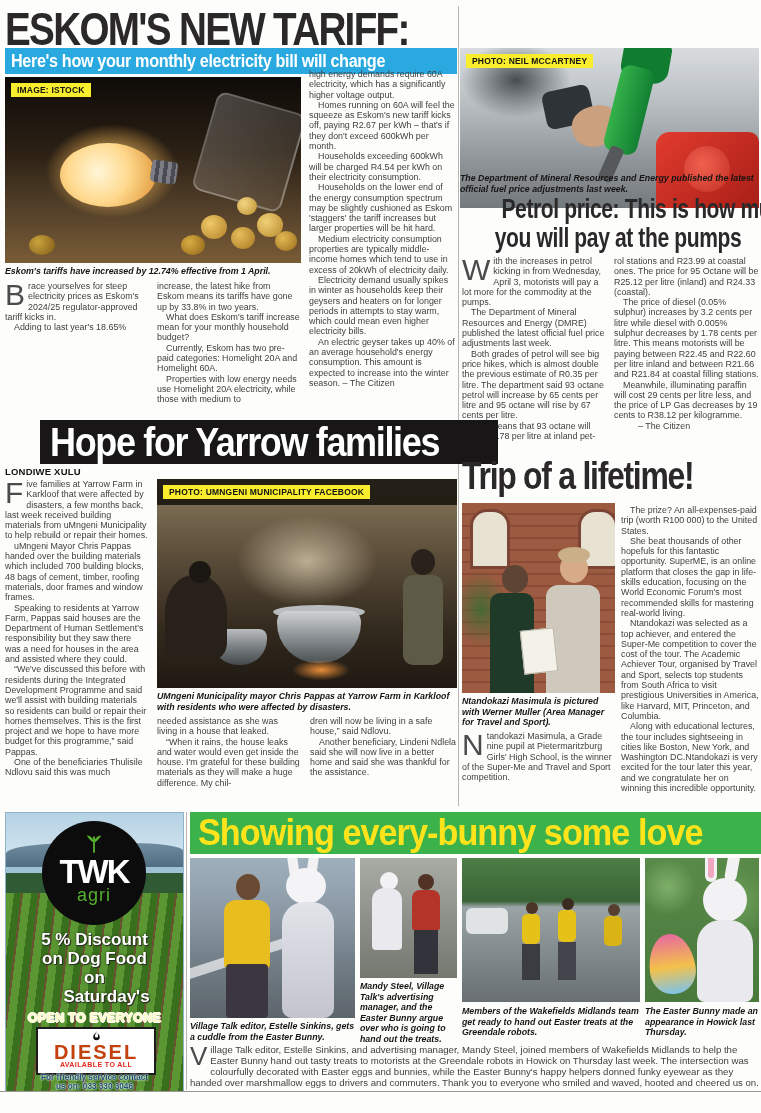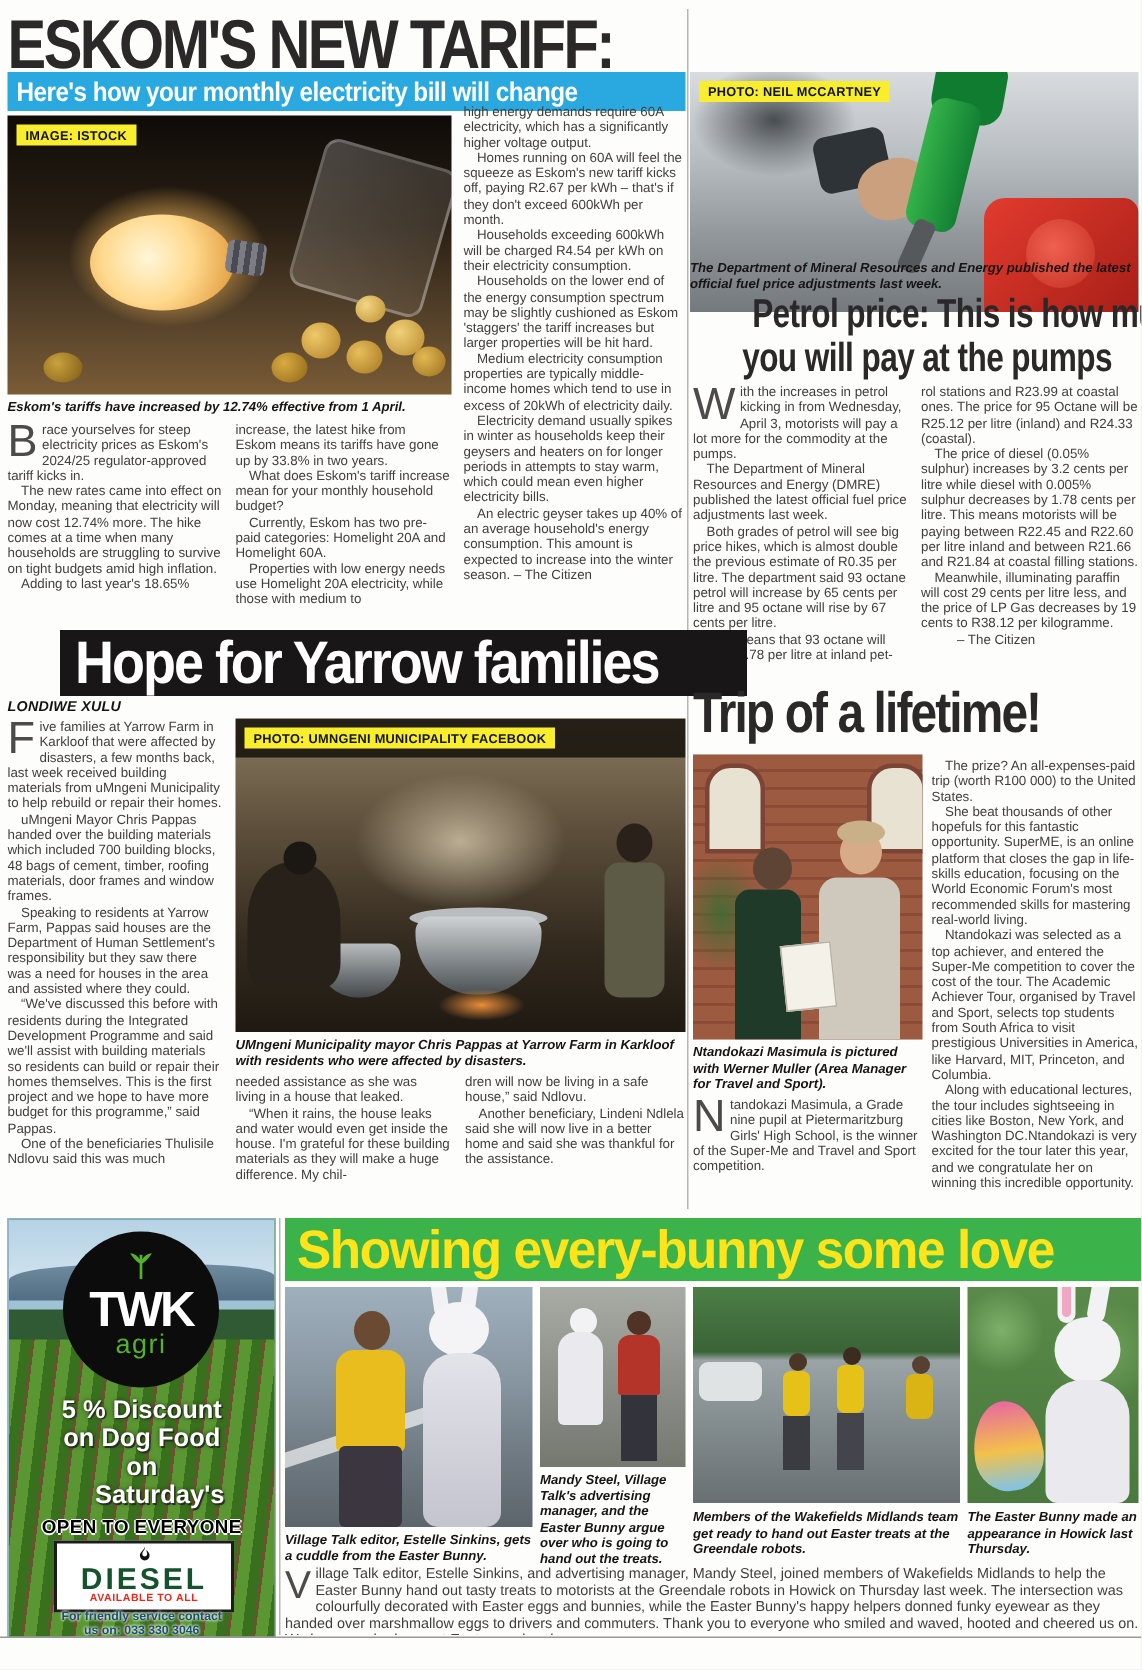--- a/index.html
+++ b/index.html
@@ -18,38 +18,38 @@
   .greenbar span{color:#ffe41c;font-weight:bold;font-size:36px;letter-spacing:-1px;transform:scaleX(.95);}
   .h-pet{font-size:27px;font-weight:bold;color:#2b2829;line-height:29px;text-align:center;}
   .h-pet .condc{transform:scaleX(.78);letter-spacing:-.5px;}
   .h-trip{font-size:38px;font-weight:bold;color:#2b2829;letter-spacing:-1.5px;transform:scaleX(.84);}
   
   .col{font-size:8.9px;line-height:10.3px;color:#413e3e;overflow:hidden;}
   .col p{margin:0;}
   .col p.pi{text-indent:9px;}
   .dc{float:left;font-size:30px;line-height:25px;padding:1px 3px 0 0;color:#4c4a4a;font-weight:400;}
   .cap{font-size:8.8px;line-height:10.6px;font-weight:bold;font-style:italic;color:#161414;}
-  .byline{font-size:9.5px;font-weight:bold;color:#141313;letter-spacing:.2px;font-style:italic;}
+  .byline{font-size:9.5px;font-weight:bold;color:#141313;letter-spacing:.2px;}
   .tag{position:absolute;background:#f8ee2e;color:#131212;font-weight:bold;font-size:8.5px;
        padding:2px 6px;letter-spacing:.2px;z-index:3;}
   
   .ph{position:absolute;overflow:hidden;}
   .b{position:absolute;border-radius:50%;}
   .r{position:absolute;}
   .vline{position:absolute;width:1px;background:#b9b6b2;}
   .hline{position:absolute;height:1px;background:#9a9794;}
   .footer{font-size:11px;font-weight:bold;color:#232121;}
   
   .ad{position:absolute;border:1px solid #8fb4c9;overflow:hidden;background:#5a8f3a;}
   .ad-promo{position:absolute;width:100%;text-align:center;color:#fff;font-weight:bold;font-size:17px;
             line-height:18px;text-shadow:0 0 3px #20320f,1px 1px 0 #2e2e2e;}
-  .ad-open{position:absolute;width:100%;text-align:center;color:#000000;font-weight:bold;font-size:12.5px;
+  .ad-open{position:absolute;width:100%;text-align:center;color:#fef9c3;font-weight:bold;font-size:12.5px;
            text-shadow:-1px 0 0 #fff,1px 0 0 #fff,0 -1px 0 #fff,0 1px 0 #fff;letter-spacing:.3px;}
   .diesel-box{position:absolute;background:#fff;border:2px solid #1c1c1c;text-align:center;}
-  .diesel-word{font-size:20px;font-weight:bold;letter-spacing:2px;color:#14532d;line-height:18px;}
+  .diesel-word{font-size:20px;font-weight:bold;letter-spacing:2px;color:#c2410c;line-height:18px;}
   .diesel-sub{font-size:7px;font-weight:bold;color:#e8291c;letter-spacing:.4px;}
   .ad-contact{position:absolute;width:100%;text-align:center;color:#1c4f72;font-weight:bold;font-size:8.2px;
               line-height:9.6px;text-shadow:0 0 2px #fff,0 0 2px #fff;}
   .logo-circle{position:absolute;background:#0c0c0c;border-radius:50%;text-align:center;}
   .logo-twk{color:#fff;font-weight:bold;font-size:33px;letter-spacing:-2px;line-height:30px;}
   .logo-agri{color:#55b02e;font-size:18px;letter-spacing:1px;line-height:16px;}
 </style>
 </head>
 <body>
 
@@ -73,21 +73,20 @@
     <div class="b" style="left:252px;top:136px;width:26px;height:24px;background:radial-gradient(circle at 35% 35%,#f0d078,#b98a2c);"></div>
     <div class="b" style="left:270px;top:154px;width:22px;height:20px;background:radial-gradient(circle at 35% 35%,#e2b854,#9c6f1c);"></div>
     <div class="b" style="left:176px;top:158px;width:24px;height:20px;background:radial-gradient(circle at 35% 35%,#d9ab42,#8f6518);"></div>
     <div class="b" style="left:232px;top:120px;width:20px;height:18px;background:radial-gradient(circle at 35% 35%,#f2d684,#bd8e30);"></div>
     <div class="b" style="left:24px;top:158px;width:26px;height:20px;background:radial-gradient(circle at 35% 35%,#caa23e,#7e5a14);"></div>
   </div>
   <div class="abs cap" style="left:5px;top:266px;width:296px;">Eskom's tariffs have increased by 12.74% effective from 1 April.</div>
 
   <div class="abs col" style="left:5px;top:281px;width:143px;height:140px;">
     <p><span class="dc">B</span><span>race yourselves for steep electricity prices as Eskom's 2024/25 regulator-approved tariff kicks in.</span></p>
-    <p class="pi">The new rates came into effect on Monday, meaning that electricity will now cost 12.74% more. The hike comes at a time when many households are struggling to survive on tight budgets amid high inflation.</p>
     <p class="pi">Adding to last year's 18.65%</p>
   </div>
   <div class="abs col" style="left:157px;top:281px;width:143px;height:140px;">
     <p>increase, the latest hike from Eskom means its tariffs have gone up by 33.8% in two years.</p>
     <p class="pi">What does Eskom's tariff increase mean for your monthly household budget?</p>
     <p class="pi">Currently, Eskom has two pre-paid categories: Homelight 20A and Homelight 60A.</p>
     <p class="pi">Properties with low energy needs use Homelight 20A electricity, while those with medium to</p>
   </div>
   <div class="abs col" style="left:309px;top:69px;width:147px;height:352px;">
     <p>high energy demands require 60A electricity, which has a significantly higher voltage output.</p>

